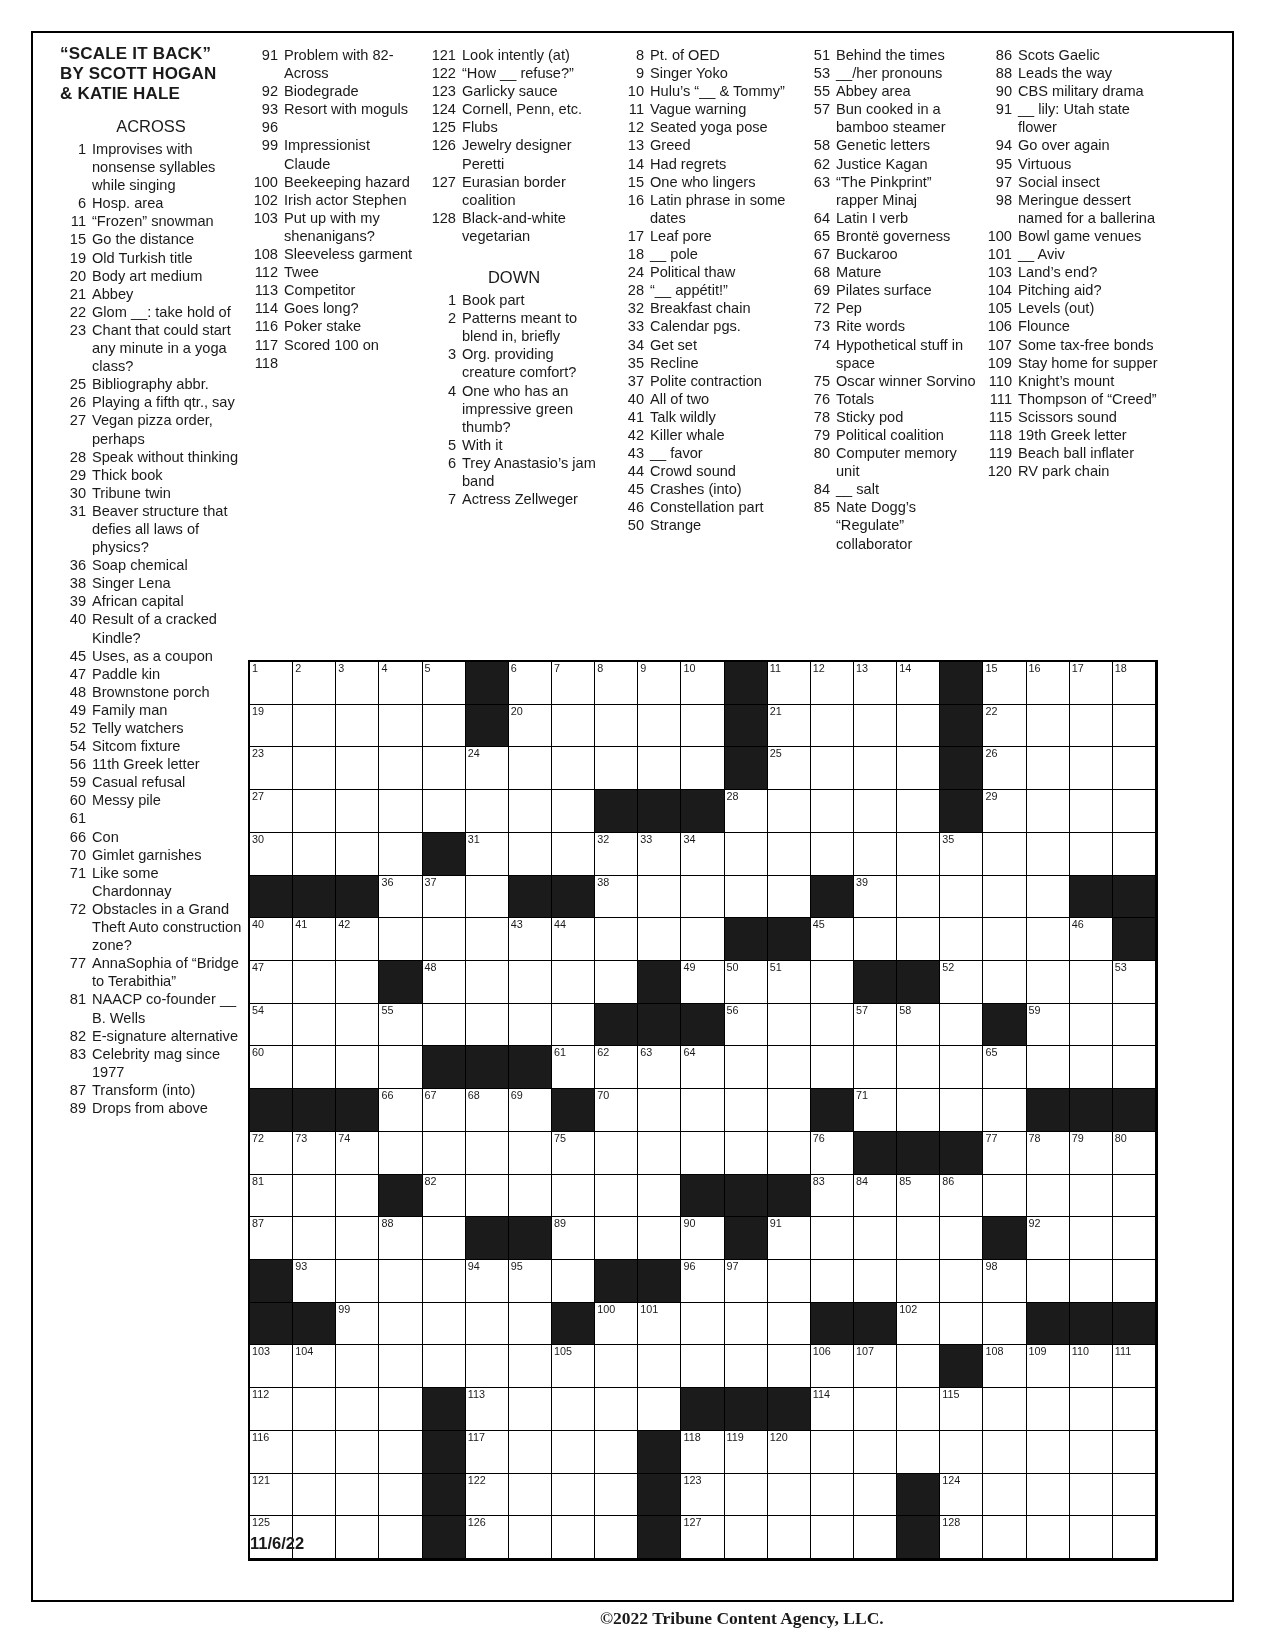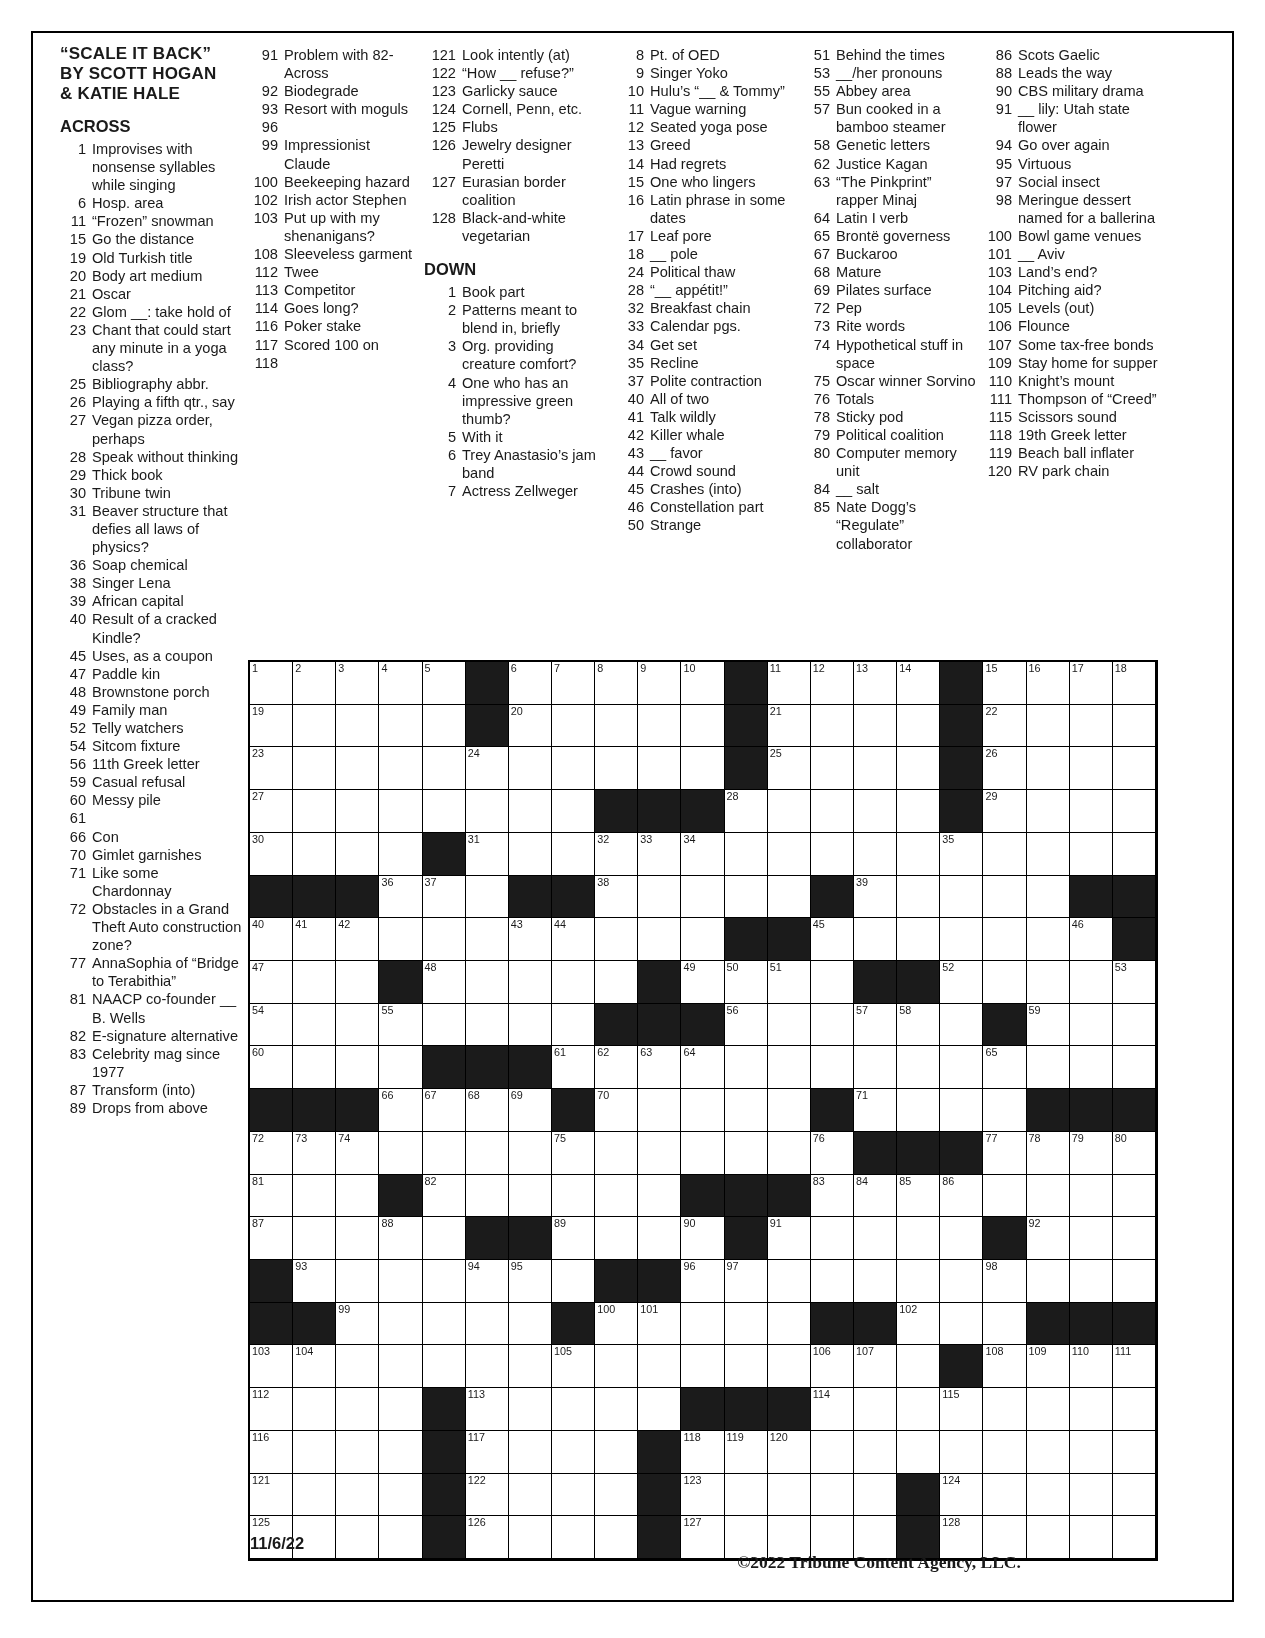--- a/index.html
+++ b/index.html
@@ -2,43 +2,43 @@
 <html><head>
 <meta charset="utf-8">
 <style>
   html,body{margin:0;padding:0;}
   body{
     width:1265px;height:1638px;position:relative;background:#fff;
     font-family:"Liberation Sans", sans-serif;color:#1a1a1a;
   }
   .frame{position:absolute;left:31px;top:31px;width:1199px;height:1567px;border:2px solid #000;}
   .title-block{position:absolute;left:60px;top:44px;width:195px;font-weight:bold;font-size:17px;line-height:20px;letter-spacing:.2px;}
-  .col-head{font-weight:bold;font-size:16.5px;margin:0 0 4px 0;line-height:20px;}
+  .col-head{font-weight:normal;font-size:16.5px;text-align:center;margin:0 0 4px 0;line-height:20px;}
   .clue-col{position:absolute;font-size:14.6px;line-height:18.1px;}
   #col-a{left:60px;top:116px;width:182px;}
   #col-b{left:246px;top:46px;width:174px;}
   #col-c{left:424px;top:46px;width:180px;}
   #col-d{left:612px;top:46px;width:180px;}
   #col-e{left:798px;top:46px;width:178px;}
   #col-f{left:980px;top:46px;width:180px;}
   .clue{display:flex;align-items:flex-start;}
   .cn{flex:none;width:32px;text-align:right;padding-right:6px;}
   #col-a .cn{width:26px;}
   .ct{flex:1;}
-  .down-head-wrap{margin-top:14px;}
+  .down-head-wrap{margin-top:22px;}
   #grid{
     position:absolute;left:248px;top:660px;width:910px;height:901px;
     border:2.5px solid #000;display:grid;
     grid-template-columns:repeat(21,1fr);grid-template-rows:repeat(21,1fr);
     background:#fff;box-sizing:border-box;
   }
   .cell{position:relative;border-right:1.6px solid #000;border-bottom:1.6px solid #000;box-sizing:border-box;}
   .cell .num{position:absolute;top:0px;left:2px;font-size:10.8px;line-height:12px;}
   .footer-date{position:absolute;left:250px;top:1534px;font-weight:bold;font-size:16.5px;}
-  .footer-copy{position:absolute;left:600px;top:1552px;width:558px;text-align:center;
+  .footer-copy{position:absolute;left:600px;top:1608px;width:558px;text-align:left;
     font-family:"Liberation Serif", serif;font-weight:bold;font-size:17.5px;}
 </style>
 </head>
 <body>
 
 <div class="frame"></div>
 
 <div class="title-block">
   <div>“SCALE IT BACK”</div>
   <div>BY SCOTT HOGAN</div>
@@ -67,21 +67,21 @@
       <div class="clue">
         <span class="cn">19</span>
         <span class="ct">Old Turkish title</span>
       </div>
       <div class="clue">
         <span class="cn">20</span>
         <span class="ct">Body art medium</span>
       </div>
       <div class="clue">
         <span class="cn">21</span>
-        <span class="ct">Oscar</span>
+        <span class="ct">Abbey</span>
       </div>
       <div class="clue">
         <span class="cn">22</span>
         <span class="ct">Glom __: take hold of</span>
       </div>
       <div class="clue">
         <span class="cn">23</span>
         <span class="ct">Chant that could start any minute in a yoga class?</span>
       </div>
       <div class="clue">

